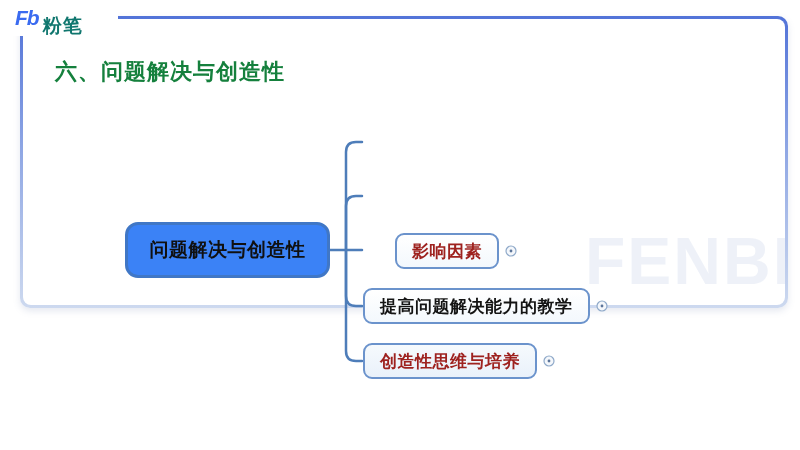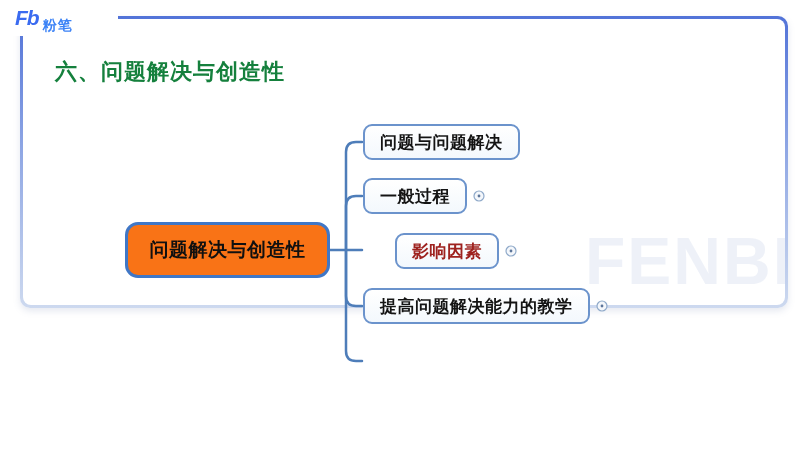--- a/index.html
+++ b/index.html
@@ -10,39 +10,39 @@
   .frame{position:absolute;left:20px;top:16px;width:768px;height:292px;
     background:linear-gradient(180deg,#5273d8 0%,#8ea6e4 45%,#cdd9ef 100%);
     border-radius:10px;padding:0;box-shadow:0 3px 7px rgba(110,130,170,.18);}
   .frame-inner{position:absolute;left:3px;top:3px;right:3px;bottom:3px;
     background:#ffffff;border-radius:8px;overflow:hidden;}
 
   
   .logo-block{position:absolute;left:0;top:0;width:118px;height:36px;background:#ffffff;z-index:6;
     display:flex;align-items:center;padding-left:15px;box-sizing:border-box;}
   .logo-fb{font-weight:bold;font-style:italic;font-size:21px;color:#3a6bf0;letter-spacing:-1px;margin-right:4px;}
-  .logo-cn{font-weight:bold;font-size:14px;color:#3b82f6;letter-spacing:1px;margin-top:16px;}
+  .logo-cn{font-weight:bold;font-size:19px;color:#0f766e;letter-spacing:1px;margin-top:16px;}
 
   
   .pagenum-wrap{position:absolute;right:58px;top:28px;z-index:6;text-align:center;}
   .pagenum{font-size:27px;font-weight:bold;color:#e25c68;letter-spacing:1px;
     background:linear-gradient(180deg,#df4f5f 0%,#ef9aa4 100%);
     -webkit-background-clip:text;background-clip:text;-webkit-text-fill-color:transparent;}
   .pagenum-reflect{font-size:27px;font-weight:bold;color:#e25c68;letter-spacing:1px;
     transform:scaleY(-1);opacity:.22;margin-top:-6px;
     -webkit-mask-image:linear-gradient(0deg,transparent 45%,rgba(0,0,0,.8) 100%);
     mask-image:linear-gradient(0deg,transparent 45%,rgba(0,0,0,.8) 100%);}
 
   .slide-title{position:absolute;left:55px;top:57px;z-index:6;
     font-size:22px;font-weight:bold;color:#15803d;letter-spacing:1px;}
 
   
   .connectors{position:absolute;left:0;top:0;z-index:3;pointer-events:none;}
   .node-central{position:absolute;left:125px;top:222px;width:205px;height:56px;z-index:4;
-    background:#f97316;border:3px solid #4077c6;border-radius:13px;box-sizing:border-box;
+    background:#3b82f6;border:3px solid #4077c6;border-radius:13px;box-sizing:border-box;
     display:flex;align-items:center;justify-content:center;
     font-size:19px;font-weight:bold;color:#101010;letter-spacing:.5px;}
   .branch{position:absolute;left:363px;z-index:4;display:flex;align-items:center;gap:6px;height:36px;}
   .child-box{height:36px;box-sizing:border-box;border:2px solid #6b93cc;border-radius:9px;
     background:linear-gradient(180deg,#ffffff 0%,#f3f8fd 100%);
     display:flex;align-items:center;padding:0 15px;
     font-size:17px;font-weight:bold;color:#141414;letter-spacing:.5px;white-space:nowrap;}
   .child-box.tint{background:linear-gradient(180deg,#f6fafd 0%,#e9f1fa 100%);}
   .red{color:#9e221f;}
   .expand{flex:0 0 auto;display:block;}
@@ -76,42 +76,39 @@
       <path d="M346 250 V152 Q346 142 356 142 H362"></path>
       <path d="M346 250 V206 Q346 196 356 196 H362"></path>
       <path d="M330 250 H362"></path>
       <path d="M346 250 V296 Q346 306 356 306 H362"></path>
       <path d="M346 250 V351 Q346 361 356 361 H362"></path>
     </g>
   </svg>
 
   <div class="node-central">问题解决与创造性</div>
 
-  <div class="branch" style="top:124px;">
-    <div class="child-box">问题与问题解决</div>
-  </div>
 
-  <div class="branch" style="top:178px;">
-    <div class="child-box">一般过程</div>
-    <svg class="expand" width="12" height="12" viewBox="0 0 12 12">
-      <circle cx="6" cy="6" r="5" fill="#f4f7fb" stroke="#8fa9c9" stroke-width="1.2"></circle>
-      <circle cx="6" cy="6" r="1.4" fill="#5c759a"></circle>
-    </svg>
-  </div>
 
   <div class="branch" style="top:233px;margin-left:32px;">
     <div class="child-box red">影响因素</div>
     <svg class="expand" width="12" height="12" viewBox="0 0 12 12">
       <circle cx="6" cy="6" r="5" fill="#f4f7fb" stroke="#8fa9c9" stroke-width="1.2"></circle>
       <circle cx="6" cy="6" r="1.4" fill="#5c759a"></circle>
     </svg>
   </div>
 
   <div class="branch" style="top:288px;">
     <div class="child-box">提高问题解决能力的教学</div>
     <svg class="expand" width="12" height="12" viewBox="0 0 12 12">
       <circle cx="6" cy="6" r="5" fill="#f4f7fb" stroke="#8fa9c9" stroke-width="1.2"></circle>
       <circle cx="6" cy="6" r="1.4" fill="#5c759a"></circle>
     </svg>
   </div>
 
+  <div class="branch" style="top:343px;">
+    <div class="child-box tint red">创造性思维与培养</div>
+    <svg class="expand" width="12" height="12" viewBox="0 0 12 12">
+      <circle cx="6" cy="6" r="5" fill="#f4f7fb" stroke="#8fa9c9" stroke-width="1.2"></circle>
+      <circle cx="6" cy="6" r="1.4" fill="#5c759a"></circle>
+    </svg>
+  </div>
 
 </div>
 
 </body></html>

